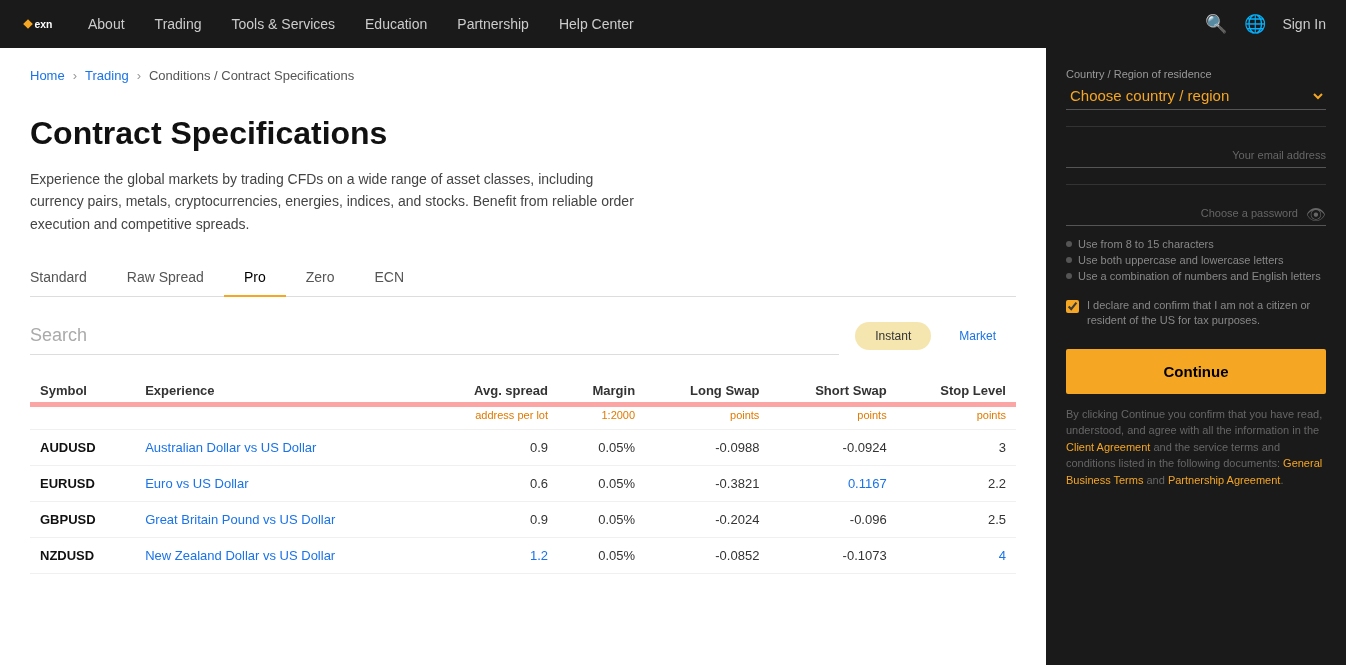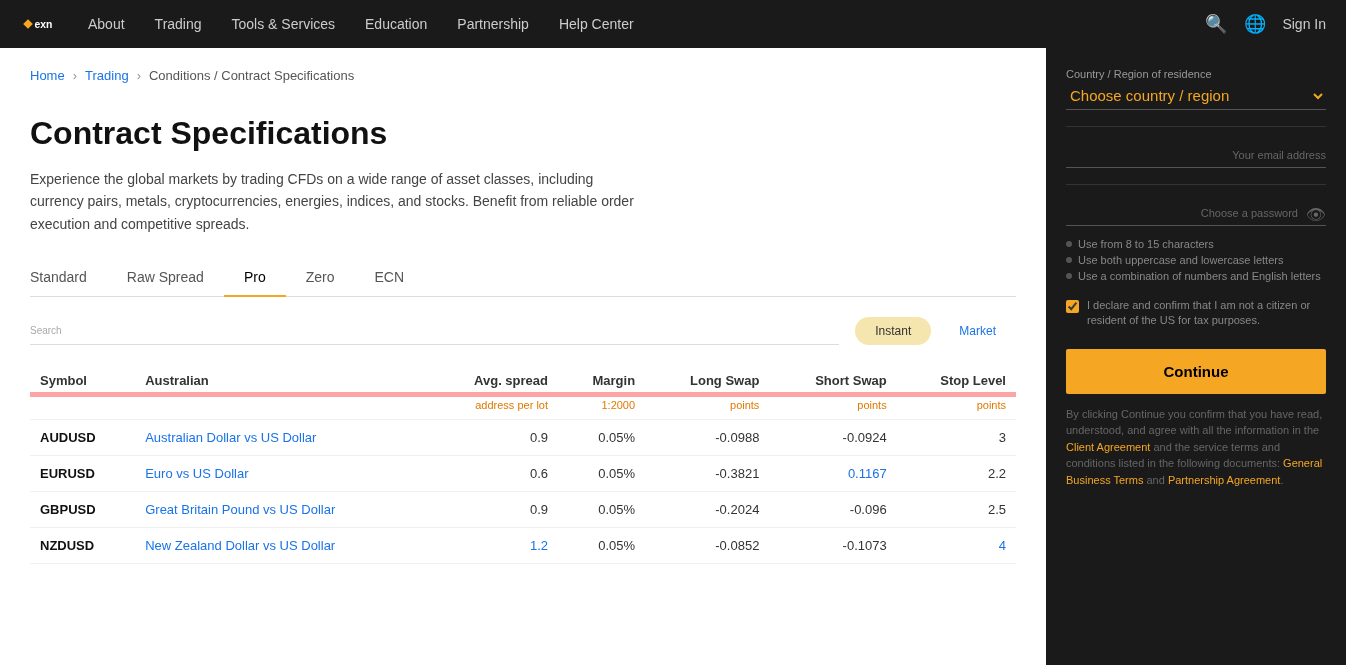--- a/index.html
+++ b/index.html
@@ -147,21 +147,21 @@
       display: flex;
       align-items: center;
       gap: 16px;
       margin-bottom: 20px;
     }
     .search-input {
       flex: 1;
       border: none;
       border-bottom: 1px solid #ddd;
       padding: 8px 0;
-      font-size: 10px;
+      font-size: 18px;
       outline: none;
       color: #333;
     }
     .search-input::placeholder { color: #aaa; }
     .filter-btns {
       display: flex;
       gap: 8px;
     }
     .filter-btn {
       padding: 7px 20px;
@@ -389,21 +389,21 @@
       <div class="filter-btns">
         <button class="filter-btn active">Instant</button>
         <button class="filter-btn inactive">Market</button>
       </div>
     </div>
 
     <table class="data-table">
       <thead>
         <tr>
           <th>Symbol</th>
-          <th>Australian</th>
+          <th>Experience</th>
           <th class="right">Avg. spread</th>
           <th class="right">Margin</th>
           <th class="right">Long Swap</th>
           <th class="right">Short Swap</th>
           <th class="right">Stop Level</th>
         </tr>
         <tr class="subheader">
           <td></td>
           <td></td>
           <td>address per lot</td>

